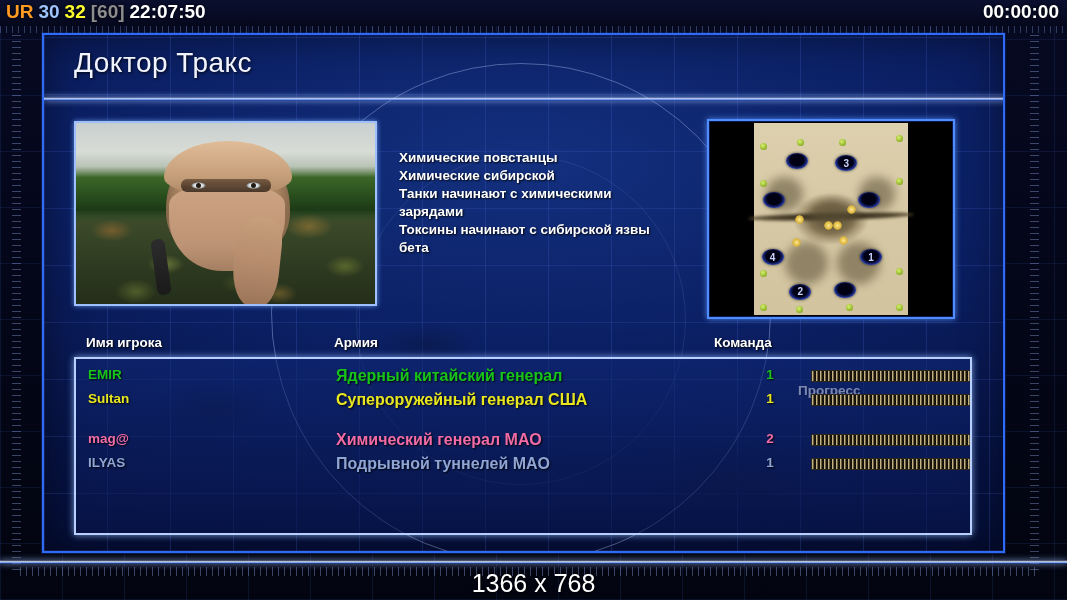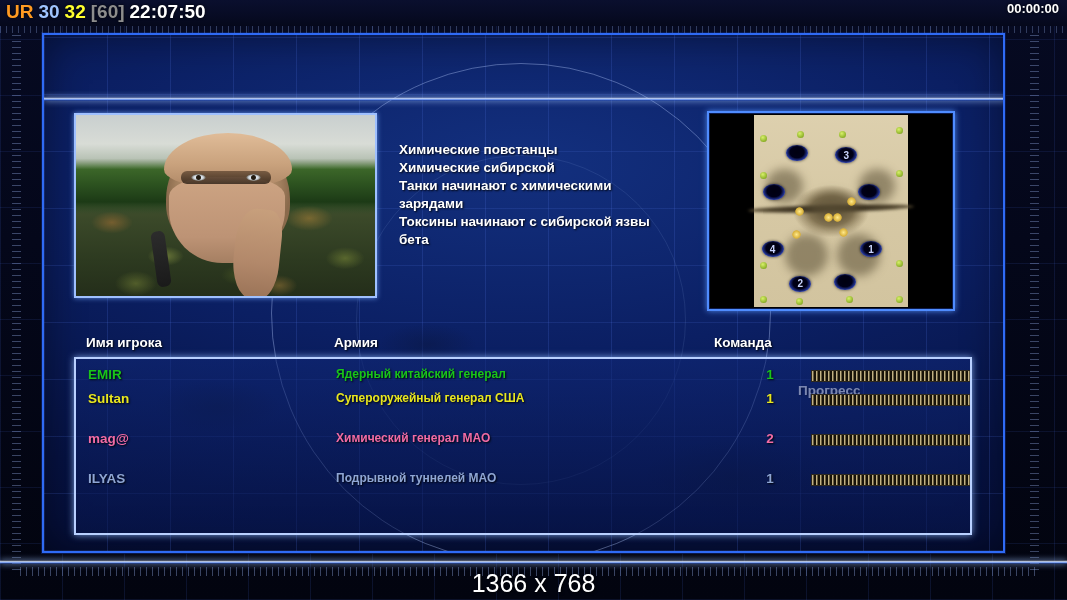--- a/index.html
+++ b/index.html
@@ -51,21 +51,21 @@
     text-shadow: 0 0 3px rgba(0,0,0,0.9);
   }
   #topbar .tb-left span { margin-right: 5px; }
   .c-ur    { color: #ff9a22; }
   .c-num1  { color: #9fc4ff; }
   .c-num2  { color: #ffff2e; }
   .c-brk   { color: #8d8d8d; }
   .c-clock { color: #ffffff; }
   #topbar .tb-right {
     position: absolute; right: 8px; top: 1px;
-    font-size: 13px; font-weight: bold;
+    font-size: 19px; font-weight: bold;
     color: #ffffff;
     text-shadow: 0 0 3px rgba(0,0,0,0.9);
   }
   
   #topbar-ruler {
     position: absolute; left: 0; top: 26px;
     width: 1067px; height: 7px;
     background:
       repeating-linear-gradient(90deg,
         rgba(150,175,235,0.55) 0 1px,
@@ -167,21 +167,21 @@
     left: 0; top: 62px;
     width: 963px; height: 4px;
     background: linear-gradient(180deg, rgba(255,255,255,.15), #c9dcff 45%, #4f7ce6 70%, rgba(40,80,190,0) 100%);
     box-shadow: 0 0 6px rgba(160,195,255,.75);
     z-index: 3;
   }
 
   
   #upper {
     position: absolute;
-    left: 0; top: 72px;
+    left: 0; top: 80px;
     width: 963px; height: 218px;
     z-index: 4;
   }
 
   
   #portrait-frame {
     position: absolute;
     left: 30px; top: 6px;
     width: 303px; height: 185px;
     border: 2px solid #9fc0ff;
@@ -400,21 +400,21 @@
     position: relative;
     height: 24px;
   }
   .prow .pname {
     position: absolute; left: 12px; top: 2px;
     font-size: 13.5px; font-weight: bold;
     text-shadow: 1px 1px 2px rgba(0,0,0,.9);
   }
   .prow .parmy {
     position: absolute; left: 260px; top: 2px;
-    font-size: 12px; font-weight: bold;
+    font-size: 16px; font-weight: bold;
     text-shadow: 1px 1px 2px rgba(0,0,0,.9);
   }
   .prow .pteam {
     position: absolute; left: 684px; top: 2px;
     width: 20px; text-align: center;
     font-size: 13.5px; font-weight: bold;
     text-shadow: 1px 1px 2px rgba(0,0,0,.9);
   }
   .prow .pprog {
     position: absolute; left: 735px; top: 5px;
@@ -468,20 +468,21 @@
   <div class="ruler ruler-left"></div>
   <div class="ruler ruler-right"></div>
   <div class="ruler ruler-bottom"></div>
 
   <div id="panel">
     <div class="panel-grid"></div>
     <div class="panel-blotch"></div>
     <div class="radar-ring"></div>
     <div class="radar-ring2"></div>
 
+    <div id="panel-title">Доктор Тракс</div>
     <div id="title-rule"></div>
 
     <div id="upper">
 
       <div id="portrait-frame">
         <div id="portrait">
           <div class="camo"></div>
           <div class="head"></div>
           <div class="turban"></div>
           <div class="mask"></div>
@@ -576,21 +577,21 @@
             </div>
           </div>
           <div class="prow" style="margin-top: 16px;">
             <div class="pname" style="color: rgb(242, 107, 164);">mag@</div>
             <div class="parmy" style="color: rgb(242, 107, 164);">Химический генерал МАО</div>
             <div class="pteam" style="color: rgb(242, 107, 164);">2</div>
             <div class="pprog">
               <div class="fill" style="width: 100%;"></div>
             </div>
           </div>
-          <div class="prow" style="margin-top: 16px;">
+          <div class="prow" style="margin-top: 0px;">
             <div class="pname" style="color: rgb(143, 166, 212);">ILYAS</div>
             <div class="parmy" style="color: rgb(143, 166, 212);">Подрывной туннелей МАО</div>
             <div class="pteam" style="color: rgb(143, 166, 212);">1</div>
             <div class="pprog">
               <div class="fill" style="width: 100%;"></div>
             </div>
           </div>
         </div>
     </div>
 

